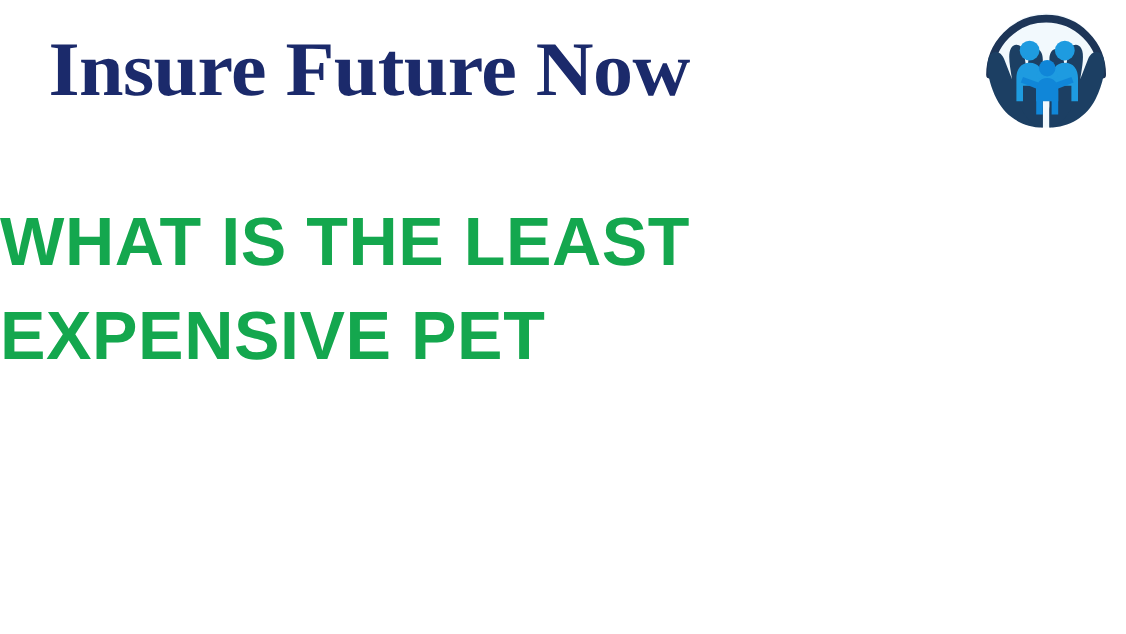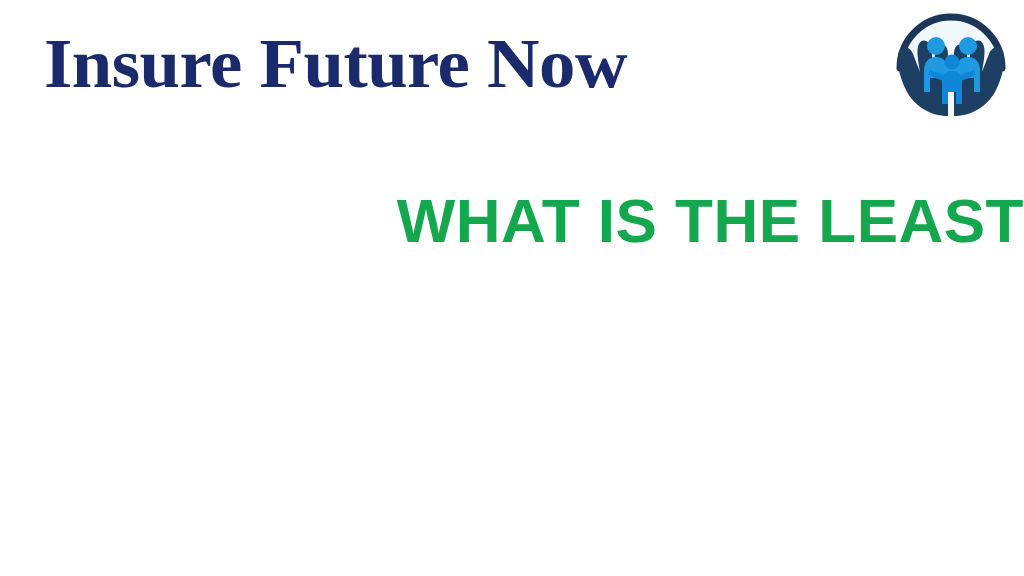--- a/index.html
+++ b/index.html
@@ -52,21 +52,21 @@
     width: 130px;
     height: 120px;
   }
 
   
   .headline {
     position: absolute;
     left: 0;
     top: 178px;
     width: 1024px;
-    text-align: right;
+    text-align: left;
   }
   .headline-line {
     display: block;
     font-family: "Liberation Sans", sans-serif;
     font-weight: bold;
     font-size: 62px;
     line-height: 85px;
     letter-spacing: 0.5px;
     color: #14a74e;
     white-space: nowrap;
@@ -140,15 +140,16 @@
         <path d="M66 67 C 59 67, 56 72, 56 79 L 56 100 L 62 100 L 62 88 L 70 88 L 70 100 L 76 100 L 76 79 C 76 72, 73 67, 66 67 Z" fill="#1086d8"></path>
 
         <path d="M58 71 L 44 66 L 42 71 L 57 77 Z" fill="#1086d8"></path>
         <path d="M74 71 L 88 66 L 90 71 L 75 77 Z" fill="#1086d8"></path>
       </g>
     </svg>
   </div>
 
   <div class="headline">
     <span class="headline-line">WHAT IS THE LEAST</span>
+    <span class="headline-line">EXPENSIVE PET</span>
   </div>
 
 </div>
 
 </body></html>

